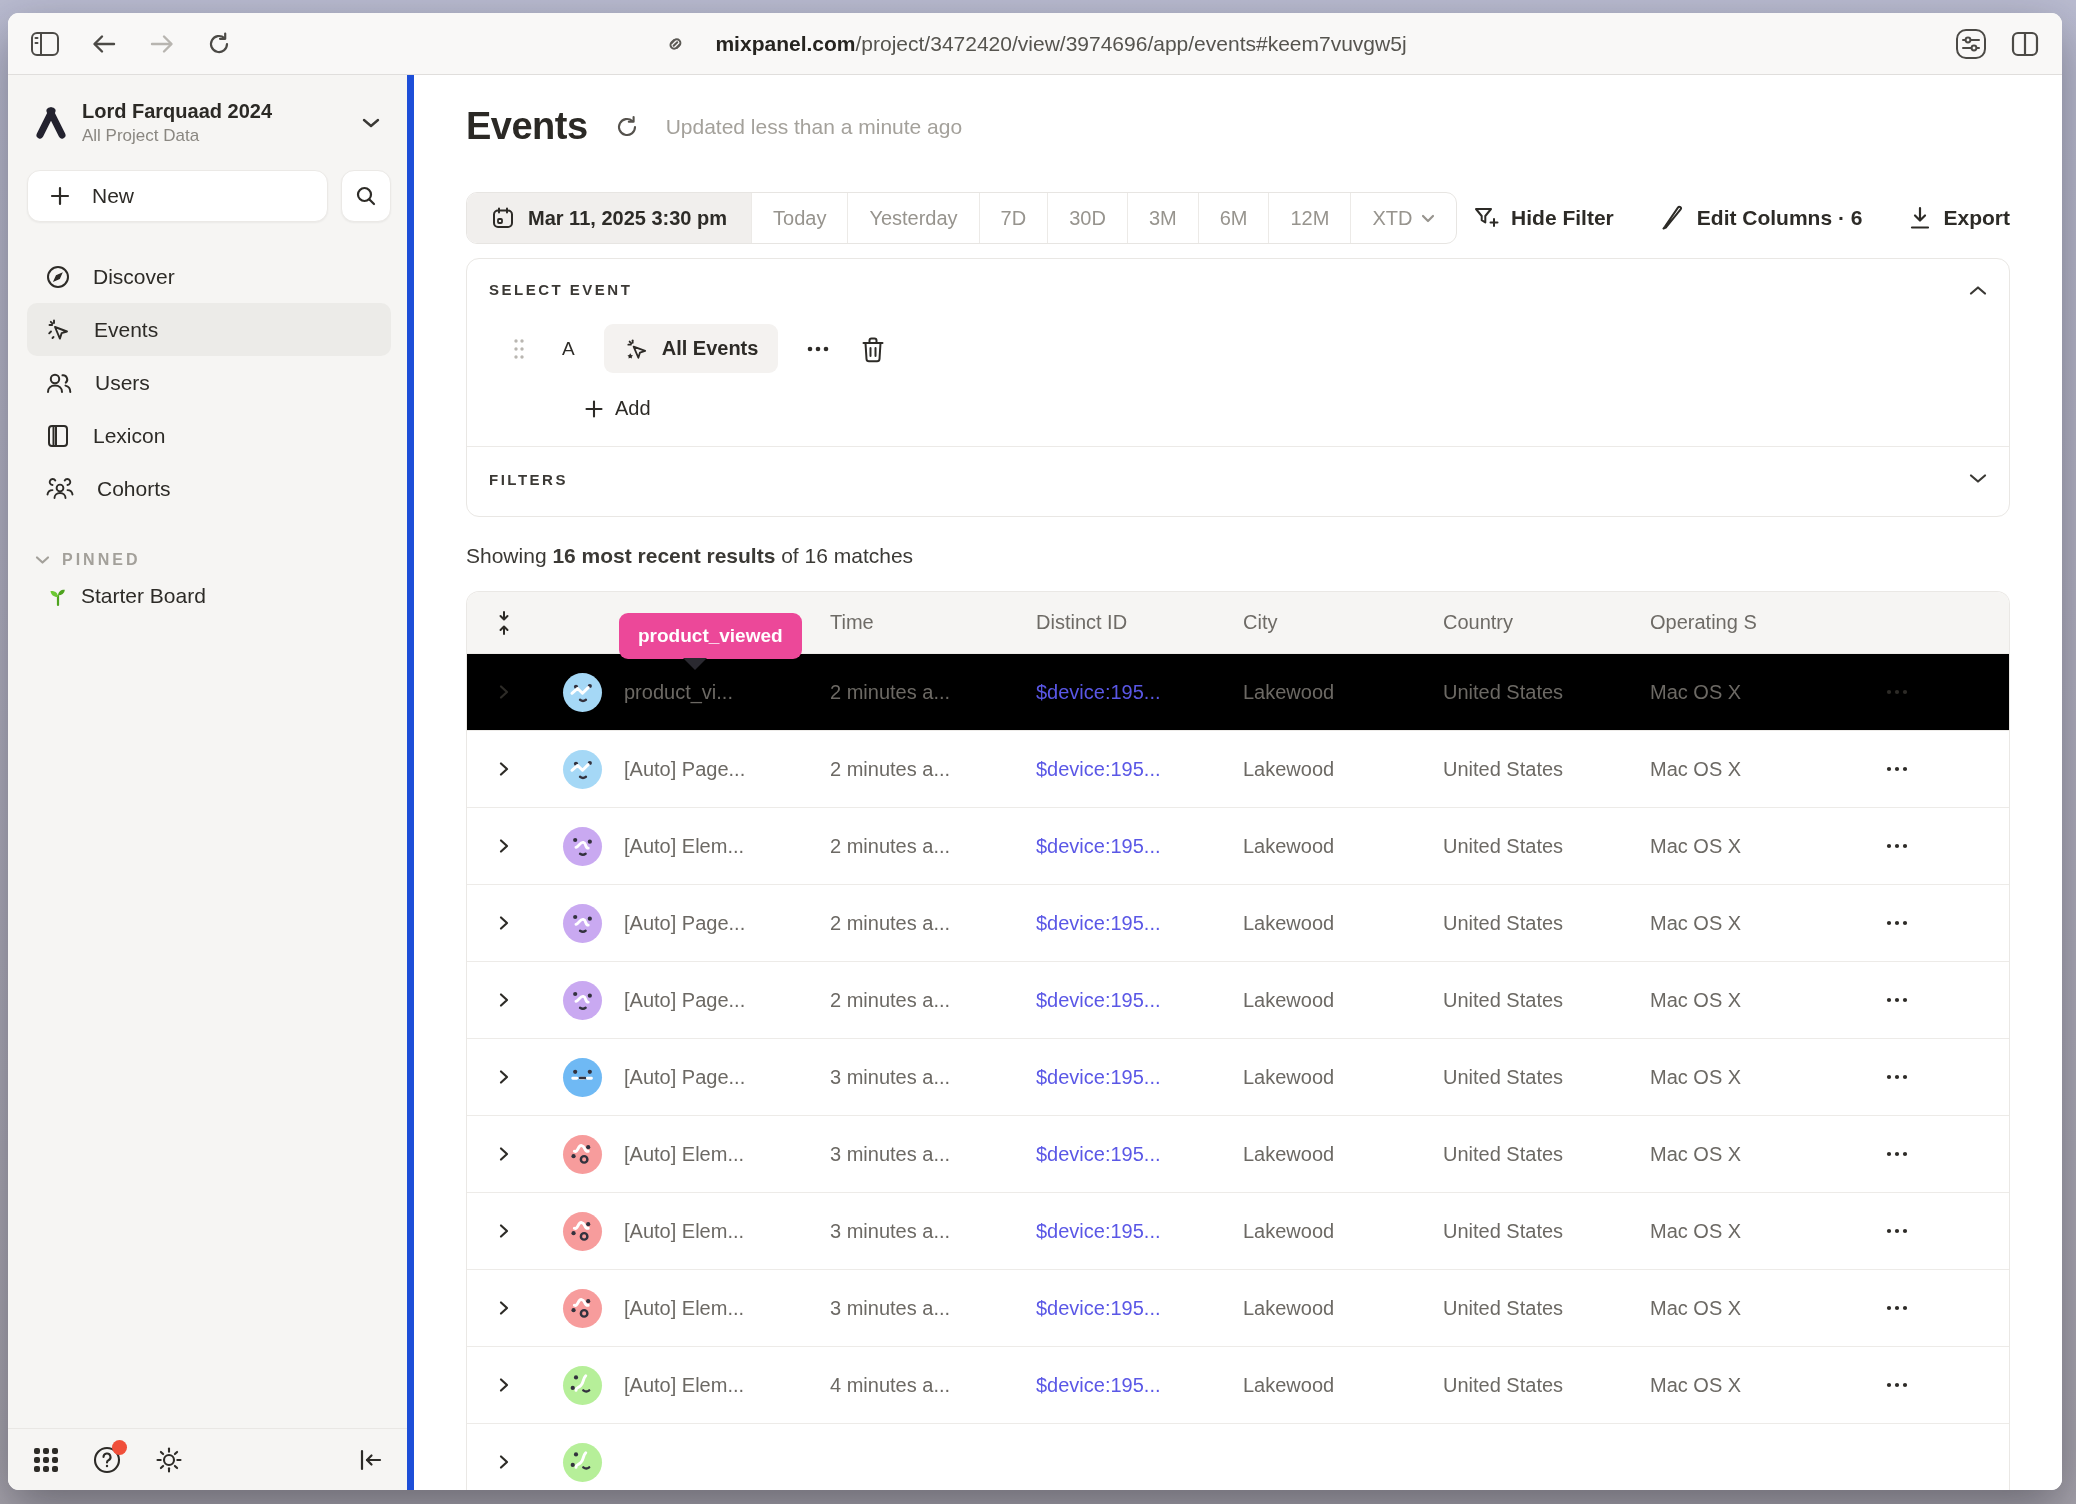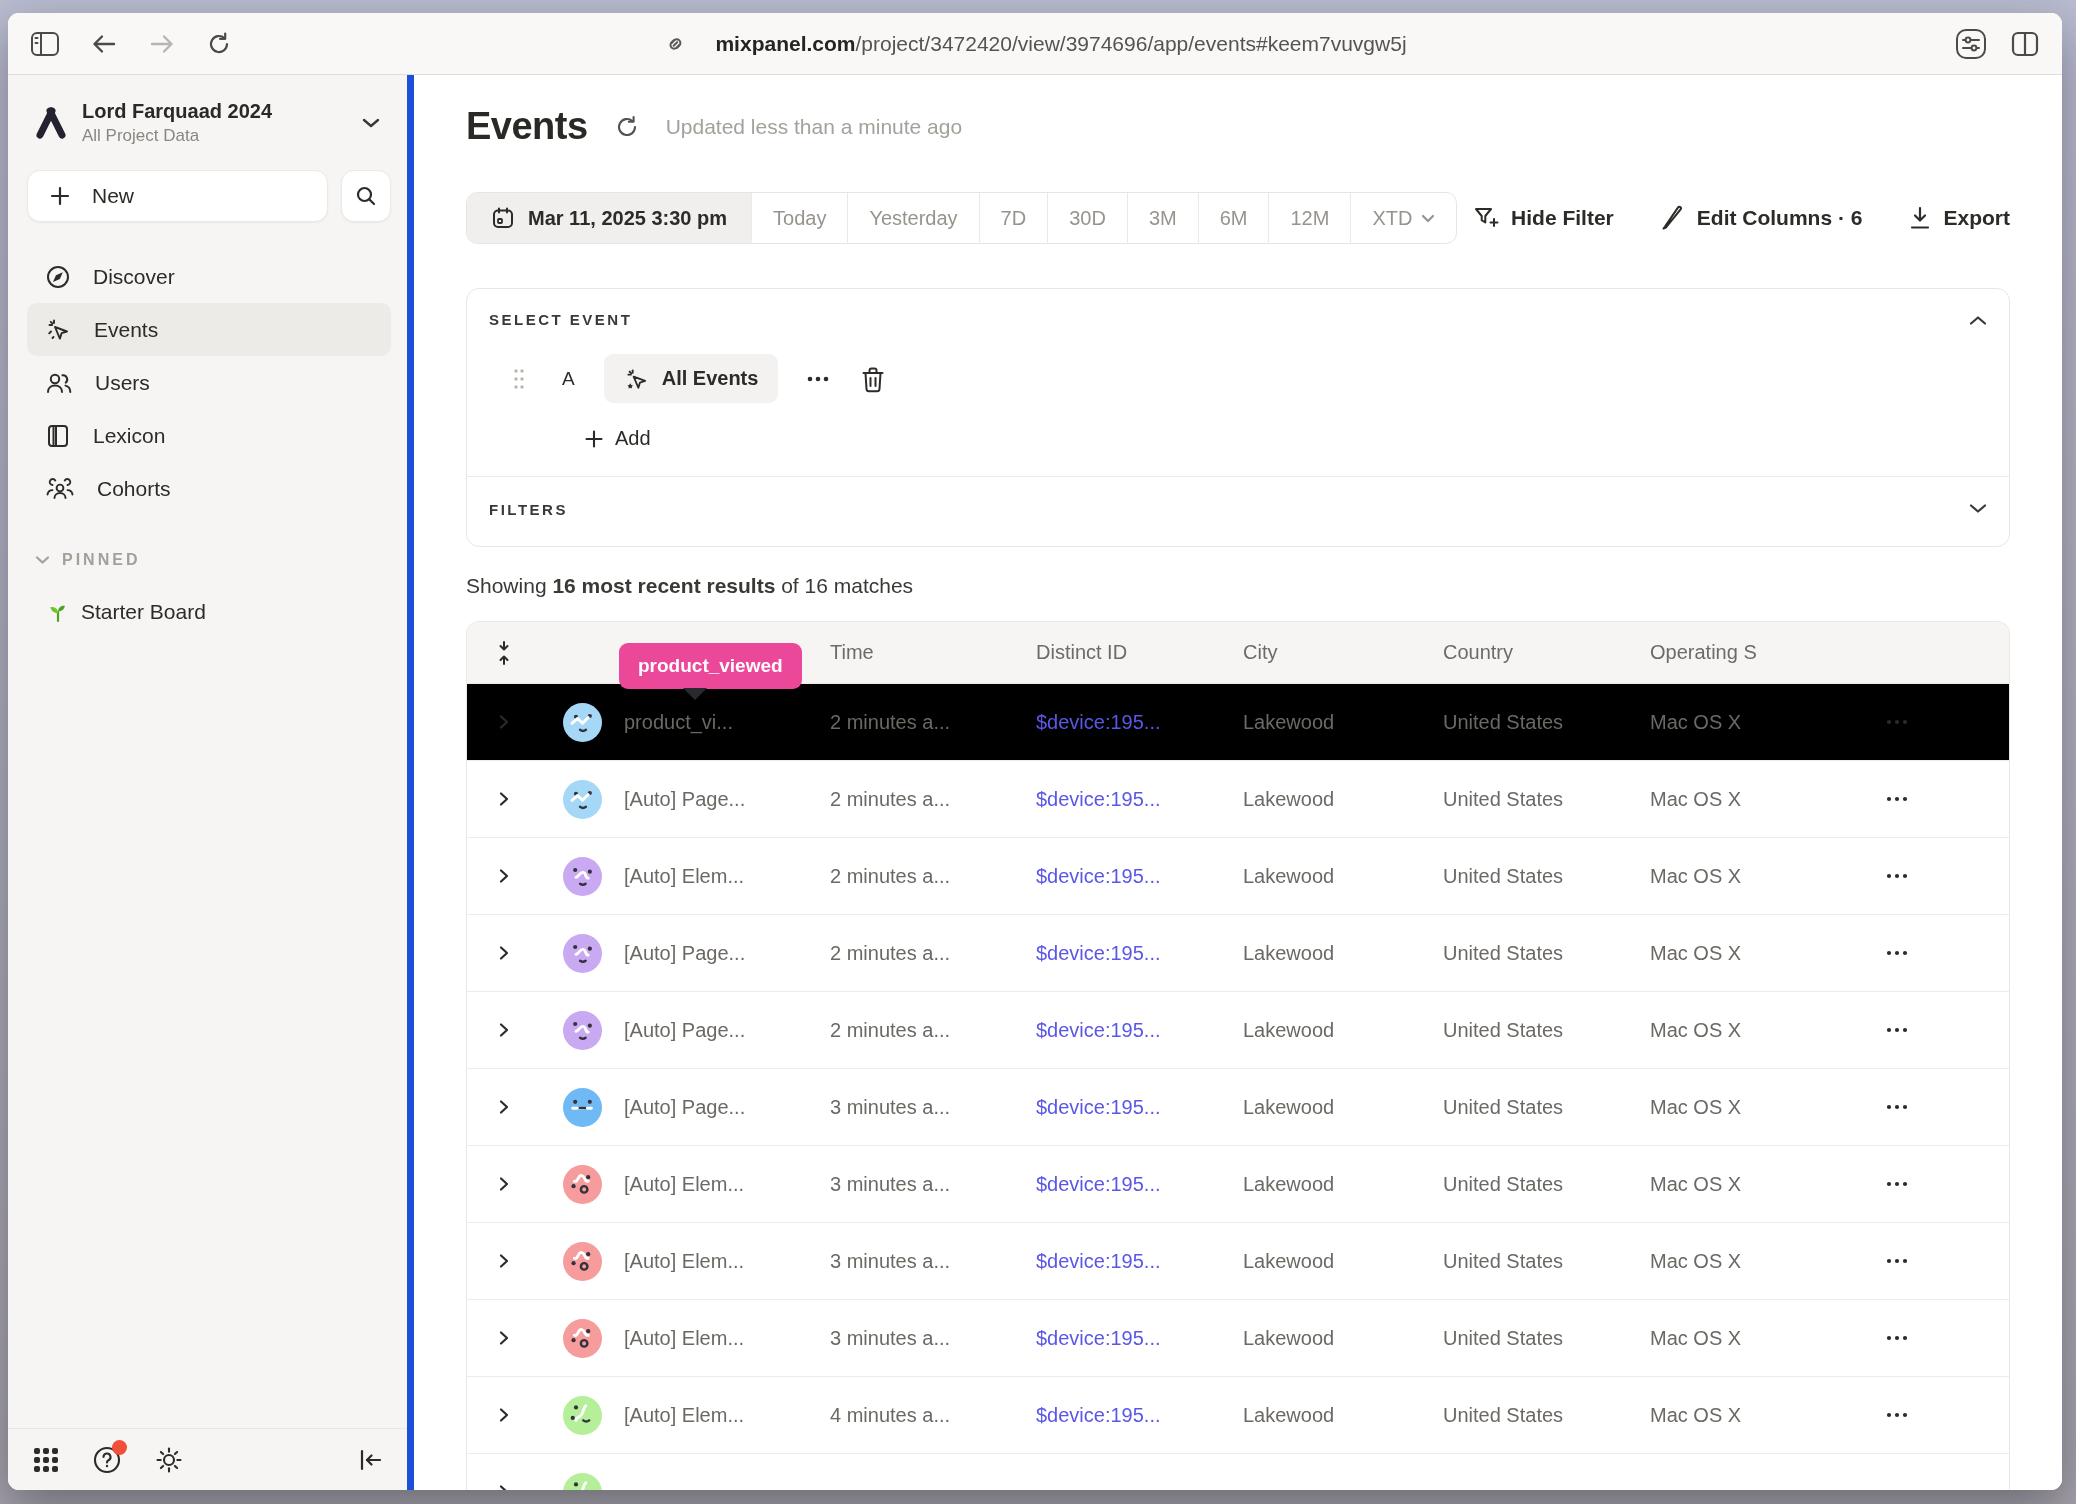--- a/index.html
+++ b/index.html
@@ -37,21 +37,21 @@
     box-shadow:0 1px 2px rgba(0,0,0,.05); display:flex; align-items:center; gap:22px; padding-left:22px; cursor:pointer; }
   .new-btn span { font-size:21px; color:#2d2b27; font-weight:500; }
   .search-btn { width:50px; height:52px; background:#fff; border:1px solid #ebe9e6; border-radius:13px;
     box-shadow:0 1px 2px rgba(0,0,0,.05); display:flex; align-items:center; justify-content:center; cursor:pointer; }
   .nav { margin-top:28px; display:flex; flex-direction:column; }
   .nav-item { height:53px; display:flex; align-items:center; gap:22px; padding-left:18px; border-radius:10px; cursor:pointer; }
   .nav-item.active { background:#ecebe8; }
   .nav-item .lbl { font-size:21px; color:#2d2b27; font-weight:500; }
   .pinned-head { margin-top:36px; display:flex; align-items:center; gap:12px; padding-left:8px; cursor:pointer; }
   .pinned-head .lbl { font-size:16px; font-weight:700; letter-spacing:3px; color:#a3a09a; }
-  .pinned-item { margin-top:30px; display:flex; align-items:center; gap:10px; padding-left:18px; cursor:pointer; }
+  .pinned-item { margin-top:14px; display:flex; align-items:center; gap:10px; padding-left:18px; cursor:pointer; }
   .pinned-item .lbl { font-size:21px; color:#2d2b27; font-weight:500; }
   .sidebar-bottom { position:absolute; left:0; right:0; bottom:0; height:62px; border-top:1px solid #e9e7e4;
     display:flex; align-items:center; padding:0 24px; gap:32px; }
   .help-wrap { position:relative; }
   .help-badge { position:absolute; right:-5px; top:-5px; width:15px; height:15px; border-radius:50%; background:#f04f3a; }
 
   
   .title-row { margin-top:30px; display:flex; align-items:center; gap:26px; }
   .page-title { font-size:38px; font-weight:700; color:#2b2925; letter-spacing:-0.5px; }
   .updated { font-size:21px; color:#a4a19b; }
@@ -62,21 +62,21 @@
   .seg { display:flex; align-items:center; justify-content:center; padding:0 21px; border-right:1px solid #eceae7;
     font-size:20px; color:#97948e; cursor:pointer; white-space:nowrap; }
   .seg:last-child { border-right:none; }
   .seg.date { background:#f1efed; color:#2d2b27; font-weight:600; gap:13px; padding:0 24px; }
   .seg.xtd { gap:9px; }
   .toolbar-actions { margin-left:auto; display:flex; align-items:center; gap:46px; }
   .tb-action { display:flex; align-items:center; gap:11px; cursor:pointer; }
   .tb-action span { font-size:21px; font-weight:600; color:#2d2b27; white-space:nowrap; }
 
   
-  .qb-card { margin-top:44px; border:1px solid #e9e7e4; border-radius:13px; background:#fff; }
+  .qb-card { margin-top:14px; border:1px solid #e9e7e4; border-radius:13px; background:#fff; }
   .qb-section { position:relative; padding:22px 24px 26px 22px; }
   .qb-label { font-size:15px; font-weight:700; letter-spacing:2.5px; color:#3b3935; }
   .qb-collapse { position:absolute; right:22px; top:26px; cursor:pointer; }
   .event-row { margin-top:26px; display:flex; align-items:center; }
   .drag-handle { margin-left:24px; cursor:grab; }
   .step-letter { margin-left:37px; font-size:19px; font-weight:500; color:#2d2b27; }
   .event-pill { margin-left:29px; height:49px; background:#f4f2f0; border-radius:9px; display:flex; align-items:center;
     gap:12px; padding:0 20px; cursor:pointer; }
   .event-pill span { font-size:20px; font-weight:600; color:#2d2b27; }
   .row-more { margin-left:28px; cursor:pointer; }

